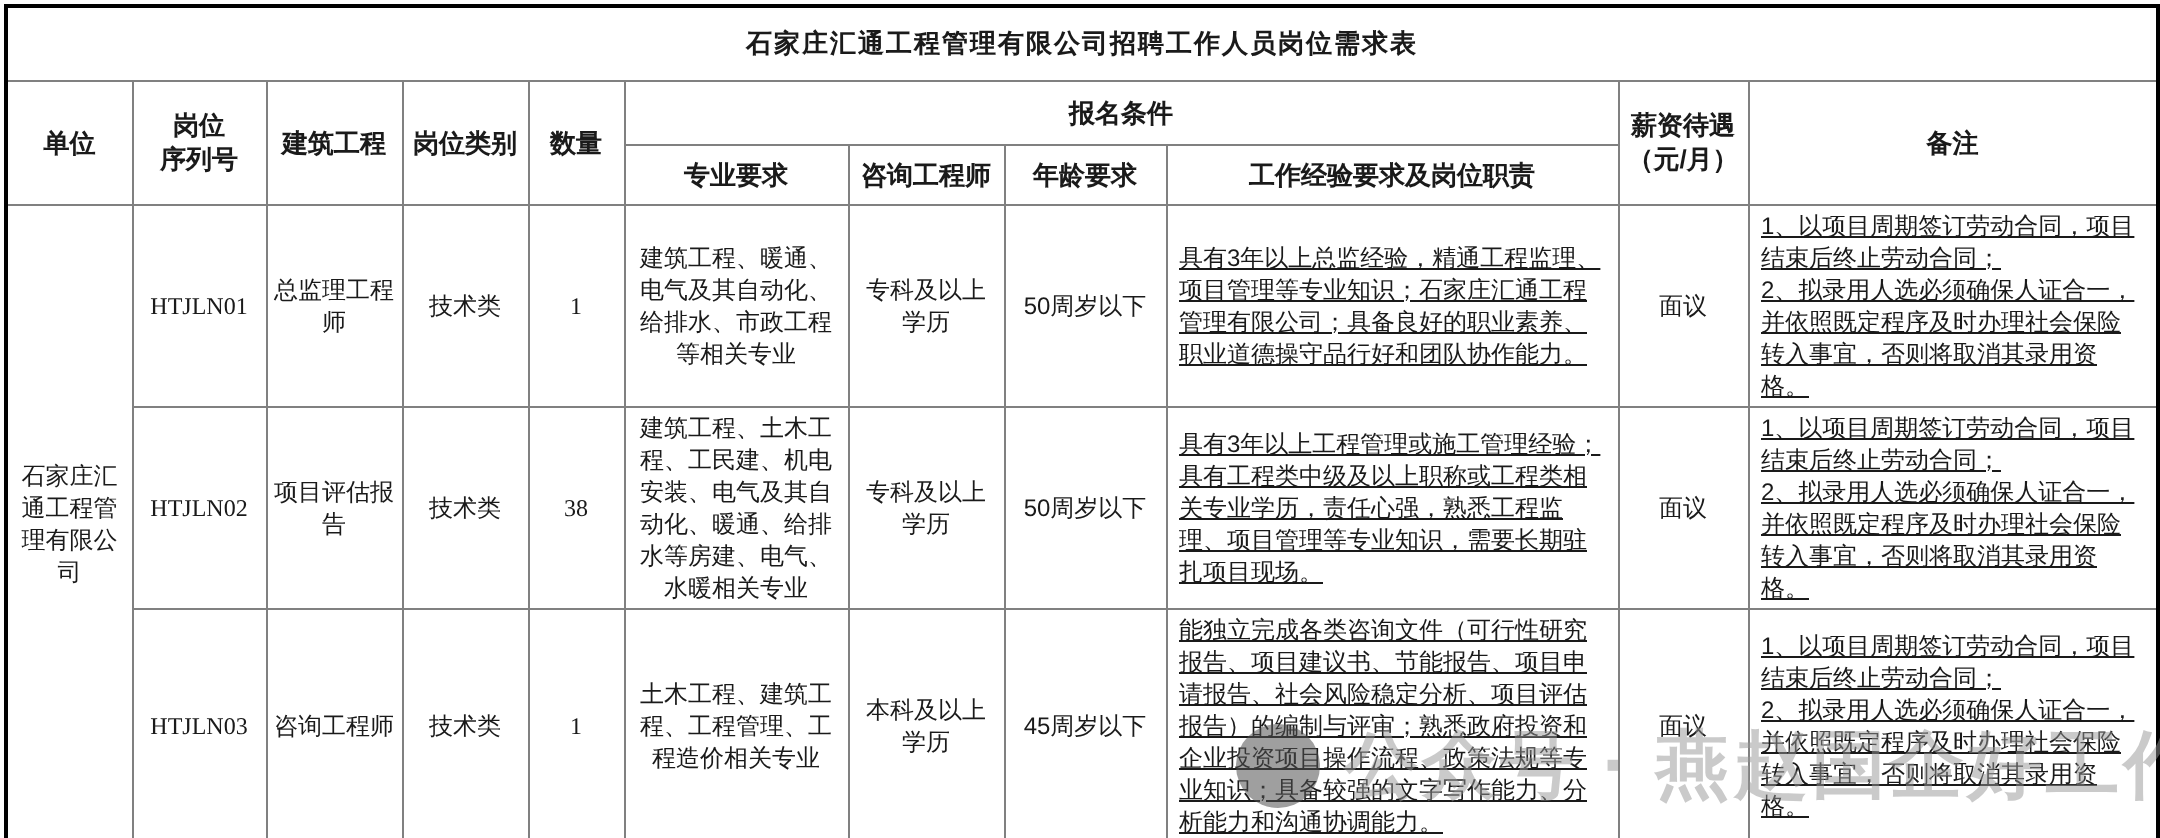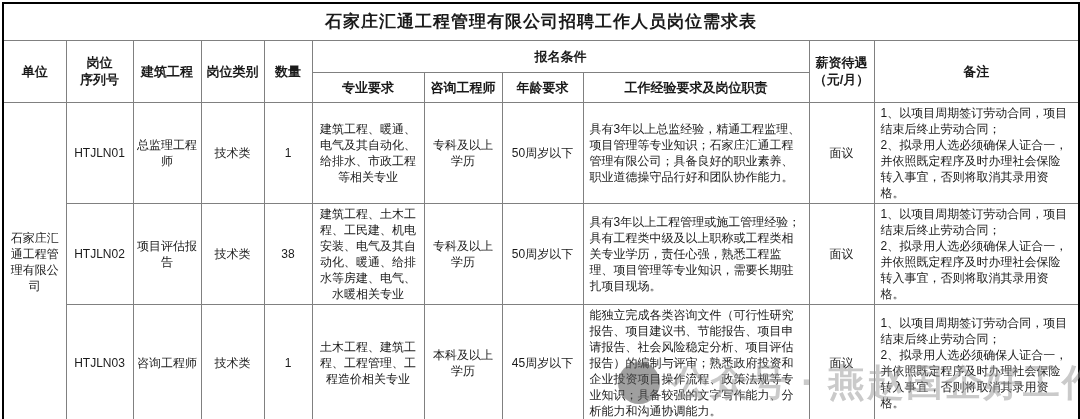--- a/index.html
+++ b/index.html
@@ -10,24 +10,24 @@
   table.req{
     position:absolute;left:2px;top:2px;width:1076px;height:415px;
     border-collapse:collapse;table-layout:fixed;border:2px solid #000;
     background:#fff;
   }
   td{
     border:1px solid #808080;text-align:center;vertical-align:middle;
     font-size:12px;line-height:16px;padding:2px 3px;white-space:pre-line;
     overflow:hidden;word-break:break-all;
   }
-  td.title-cell{font-size:17px;font-weight:bold;letter-spacing:1px;margin-top:37px;}
+  td.title-cell{font-size:13px;font-weight:bold;letter-spacing:1px;margin-top:37px;}
   td.hdr{font-weight:bold;font-size:13px;line-height:17px;}
-  td.left{text-align:left;padding:2px 6px;}
-  td.mono{font-family:Liberation Sans, sans-serif;font-size:12px;}
+  td.left{text-align:left;padding:2px 6px;text-decoration:underline;}
+  td.mono{font-family:Liberation Serif, serif;font-size:12px;}
   .watermark{
     position:absolute;left:618px;top:352px;width:462px;height:62px;
     display:flex;align-items:center;pointer-events:none;overflow:hidden;
   }
   .wm-circle{
     width:42px;height:42px;border-radius:50%;
     background:rgba(80,80,80,0.55);flex:0 0 auto;margin-right:12px;
   }
   .wm-text{
     font-size:37px;font-weight:bold;letter-spacing:2px;white-space:nowrap;

